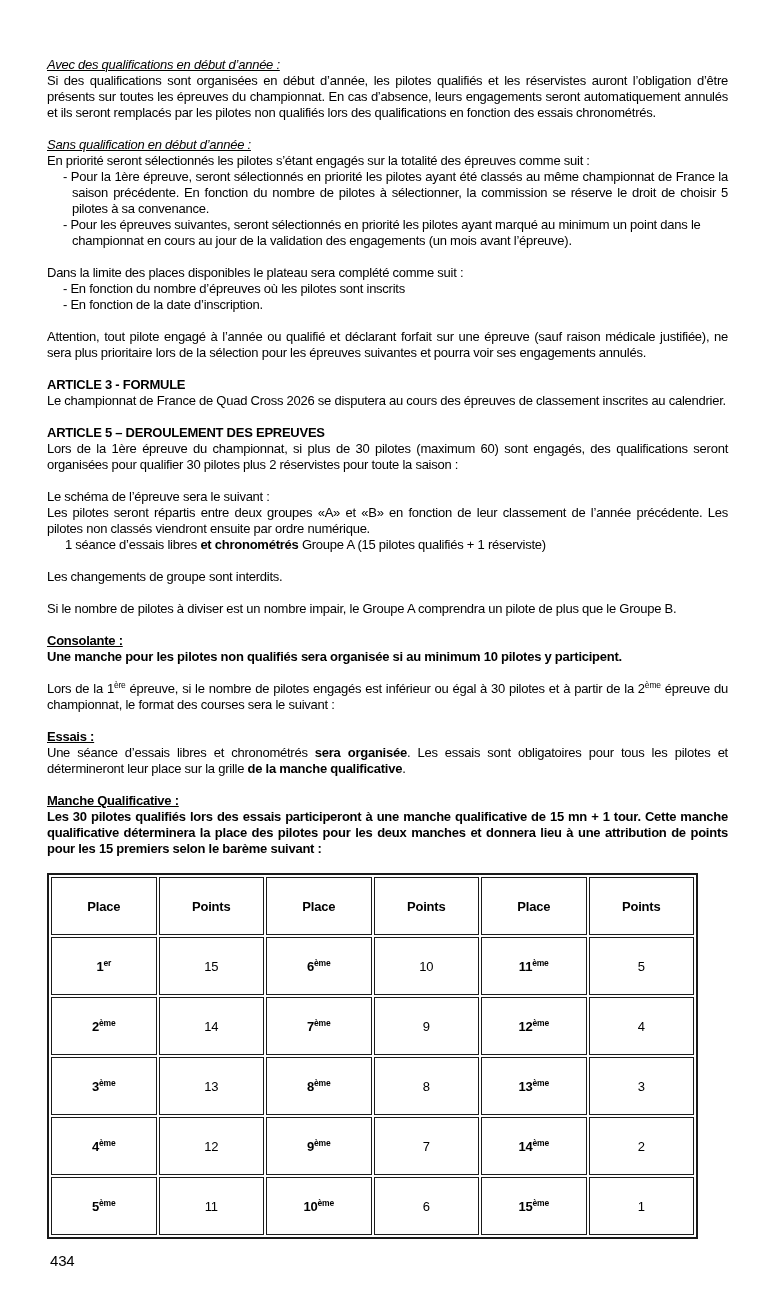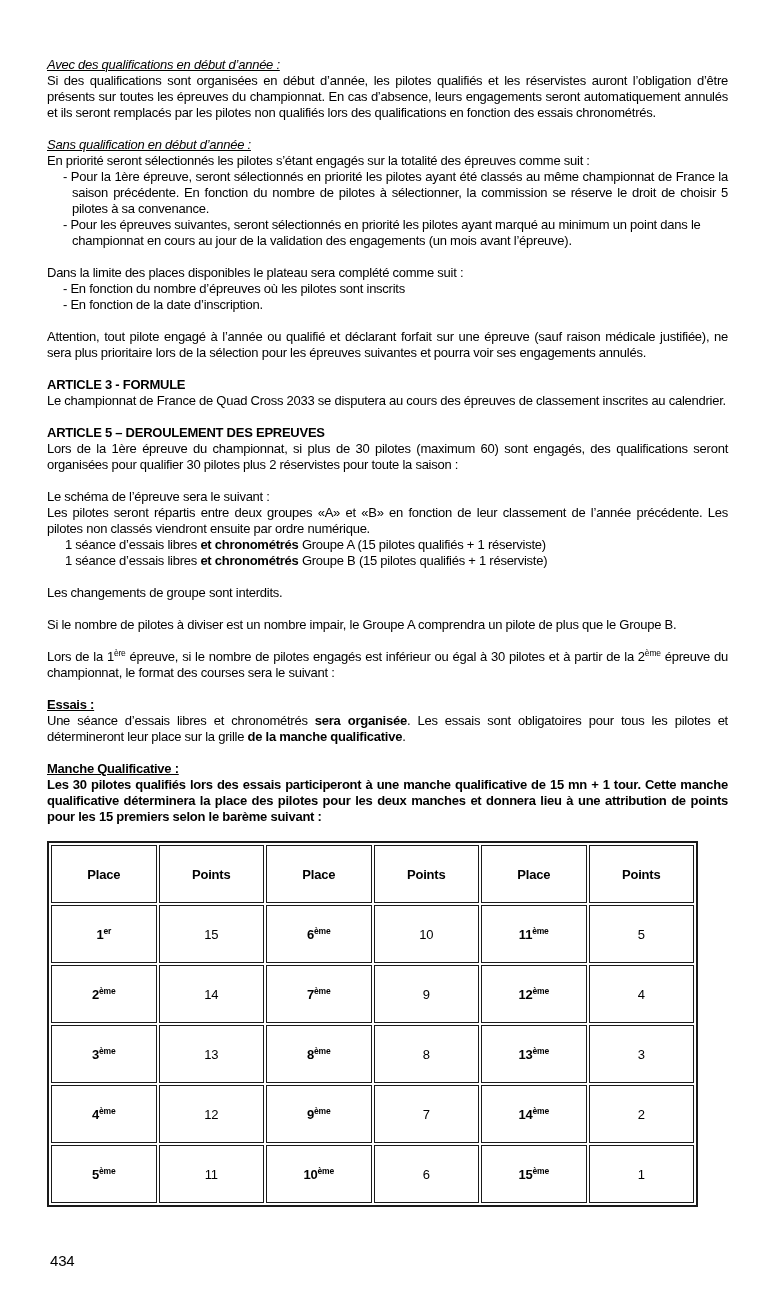--- a/index.html
+++ b/index.html
@@ -52,37 +52,40 @@
     <div class="group">
       <p class="line"><span>Dans la limite des places disponibles le plateau sera complété comme suit :</span></p>
       <p class="line li"><span>- </span><span>En fonction du nombre d’épreuves où les pilotes sont inscrits</span></p>
       <p class="line li"><span>- </span><span>En fonction de la date d’inscription.</span></p>
     </div>
     <div class="group">
       <p class="line just"><span>Attention, tout pilote engagé à l’année ou qualifié et déclarant forfait sur une épreuve (sauf raison médicale justifiée), ne sera plus prioritaire lors de la sélection pour les épreuves suivantes et pourra voir ses engagements annulés.</span></p>
     </div>
     <div class="group">
       <p class="line"><span class="b">ARTICLE 3 - FORMULE</span></p>
-      <p class="line just"><span>Le championnat de France de Quad Cross 2033 se disputera au cours des épreuves de classement inscrites au calendrier.</span></p>
+      <p class="line just"><span>Le championnat de France de Quad Cross 2026 se disputera au cours des épreuves de classement inscrites au calendrier.</span></p>
     </div>
     <div class="group">
       <p class="line"><span class="b">ARTICLE 5 – DEROULEMENT DES EPREUVES</span></p>
       <p class="line just"><span>Lors de la 1ère épreuve du championnat, si plus de 30 pilotes (maximum 60) sont engagés, des qualifications seront organisées pour qualifier 30 pilotes plus 2 réservistes pour toute la saison :</span></p>
     </div>
     <div class="group">
       <p class="line"><span>Le schéma de l’épreuve sera le suivant :</span></p>
       <p class="line just"><span>Les pilotes seront répartis entre deux groupes «A» et «B» en fonction de leur classement de l’année précédente. Les pilotes non classés viendront ensuite par ordre numérique.</span></p>
       <p class="line ind"><span>1 séance d’essais libres </span><span class="b">et chronométrés</span><span> Groupe A (15 pilotes qualifiés + 1 réserviste)</span></p>
-      <p class="line ind"><span>1 séance d’essais libres </span><span class="b">et chronométrés</span><span> Groupe B (15 pilotes qualifiés + 1 réserviste)</span></p>
     </div>
     <div class="group">
       <p class="line"><span>Les changements de groupe sont interdits.</span></p>
     </div>
     <div class="group">
       <p class="line just"><span>Si le nombre de pilotes à diviser est un nombre impair, le Groupe A comprendra un pilote de plus que le Groupe B.</span></p>
+    </div>
+    <div class="group">
+      <p class="line"><span class="b u">Consolante :</span></p>
+      <p class="line"><span class="b">Une manche pour les pilotes non qualifiés sera organisée si au minimum 10 pilotes y participent.</span></p>
     </div>
     <div class="group">
       <p class="line just"><span>Lors de la 1</span><sup>ère</sup><span> épreuve, si le nombre de pilotes engagés est inférieur ou égal à 30 pilotes et à partir de la 2</span><sup>ème</sup><span> épreuve du championnat, le format des courses sera le suivant :</span></p>
     </div>
     <div class="group">
       <p class="line"><span class="b u">Essais :</span></p>
       <p class="line just"><span>Une séance d’essais libres et chronométrés </span><span class="b">sera organisée</span><span>. Les essais sont obligatoires pour tous les pilotes et détermineront leur place sur la grille </span><span class="b">de la manche qualificative</span><span>.</span></p>
     </div>
     <div class="group">
       <p class="line"><span class="b u">Manche Qualificative :</span></p>

